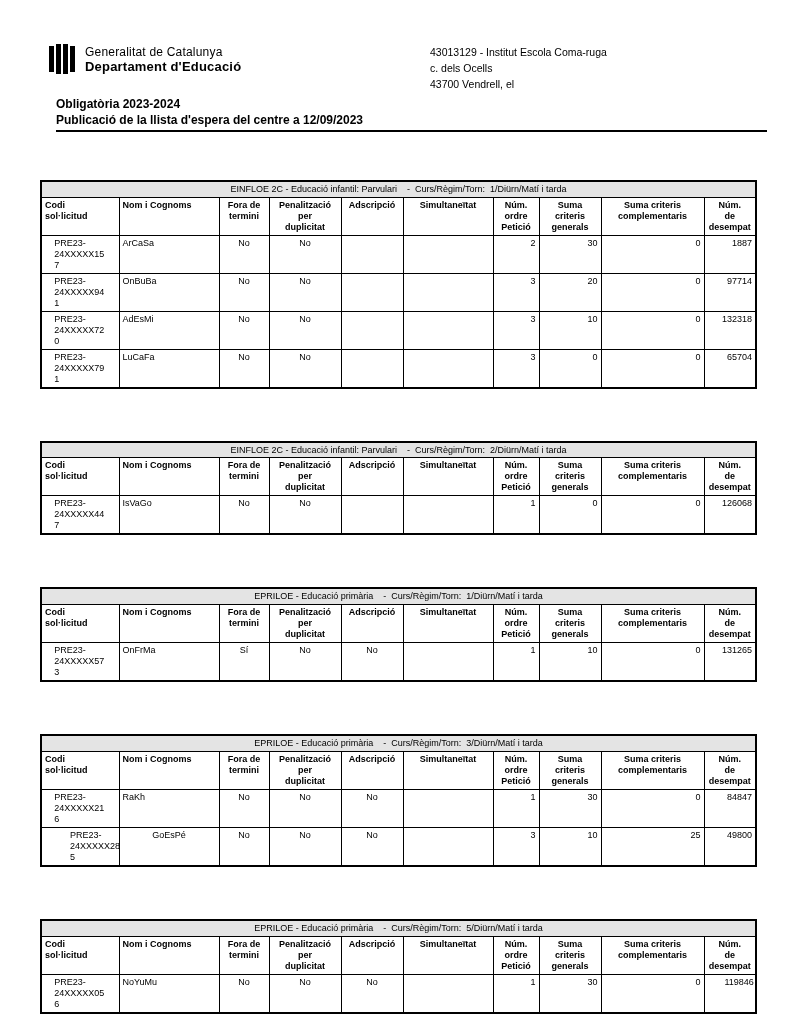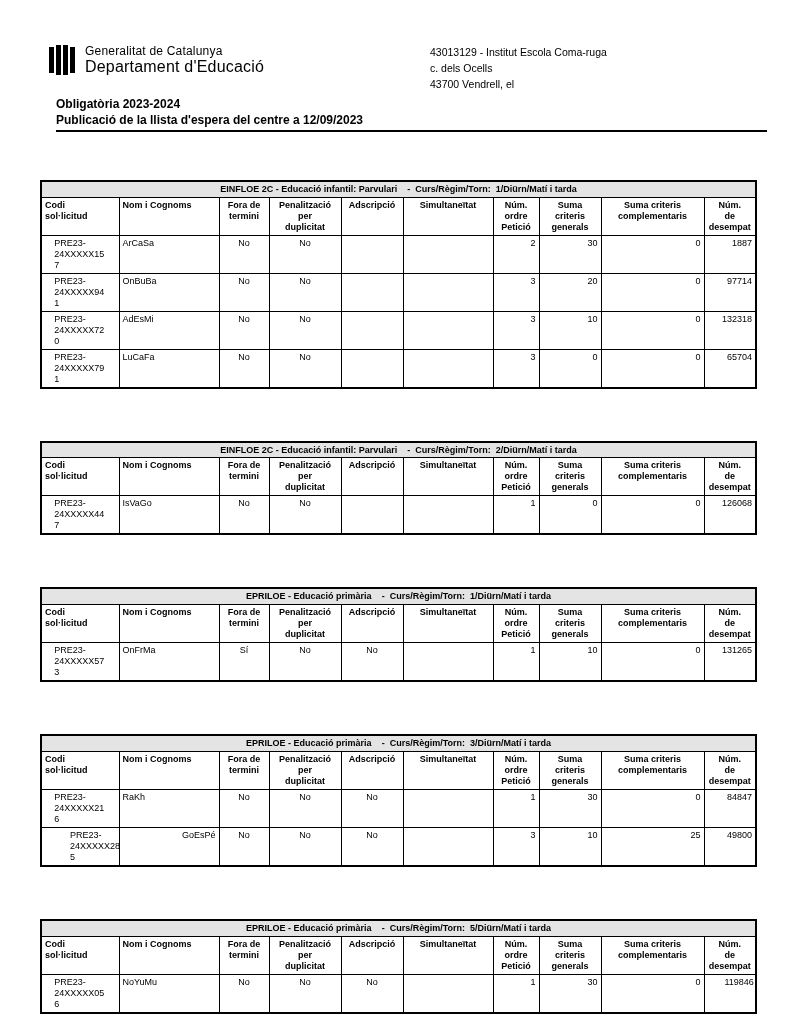--- a/index.html
+++ b/index.html
@@ -5,35 +5,35 @@
   * { margin:0; padding:0; box-sizing:border-box; }
   html,body { background:#ffffff; }
   .page {
     position:relative; width:791px; height:1024px; background:#fff;
     font-family:"Liberation Sans", sans-serif; color:#000; overflow:hidden;
   }
   
   .brand { position:absolute; left:48px; top:44px; display:flex; align-items:center; gap:9px; }
   .brand-icon { width:28px; height:30px; flex:0 0 auto; }
   .brand-text .l1 { font-size:12px; letter-spacing:.2px; }
-  .brand-text .l2 { font-size:16px; font-weight:normal; letter-spacing:.2px; }
+  .brand-text .l2 { font-size:13px; font-weight:bold; letter-spacing:.2px; }
   
   .center-info { position:absolute; left:430px; top:44px; font-size:10.5px; line-height:16px; }
   
   .titles { position:absolute; left:56px; top:97px; width:711px; border-bottom:2px solid #000; padding-bottom:3px; }
   .titles .t1 { font-size:12px; font-weight:bold; }
   .titles .t2 { font-size:12px; font-weight:bold; margin-top:2px; }
   
   .tables { position:absolute; left:40px; top:180px; width:715px; }
   table.wtable { border-collapse:collapse; table-layout:fixed; width:715px; margin-bottom:52px; border:2px solid #000; }
   table.wtable td, table.wtable th {
     border:1px solid #000; vertical-align:top; font-size:9px; line-height:1.22;
     padding:2px 3px; overflow:hidden;
   }
-  td.ttitle { background:#e4e4e4; text-align:center; font-weight:bold; font-size:10px; white-space:pre-wrap; padding:2px; }
+  td.ttitle { background:#e4e4e4; text-align:center; font-weight:normal; font-size:10px; white-space:pre-wrap; padding:2px; }
   table.wtable th { font-weight:bold; white-space:pre-line; background:#fff; }
   .codi { width:52px; margin:0 auto; overflow-wrap:break-word; word-wrap:break-word; text-align:left; }
   td.num { text-align:right; padding-right:4px; }
   td.nom { text-align:left; padding-left:4px; }
 </style>
 </head>
 <body>
 
 <div class="page">
 
@@ -323,21 +323,21 @@
             <td style="text-align: center;"></td>
             <td class="num" style="text-align: right;">1</td>
             <td class="num" style="text-align: right;">30</td>
             <td class="num" style="text-align: right;">0</td>
             <td class="num" style="text-align: right;">84847</td>
           </tr>
           <tr>
             <td style="text-align: center; padding-left: 28px;">
               <div class="codi">PRE23-24XXXXX285</div>
             </td>
-            <td class="nom" style="text-align: right;">GoEsPé</td>
+            <td class="nom" style="text-align: center;">GoEsPé</td>
             <td style="text-align: center;">No</td>
             <td style="text-align: center;">No</td>
             <td style="text-align: center;">No</td>
             <td style="text-align: center;"></td>
             <td class="num" style="text-align: right;">3</td>
             <td class="num" style="text-align: right;">10</td>
             <td class="num" style="text-align: right;">25</td>
             <td class="num" style="text-align: right;">49800</td>
           </tr>
         </tbody>

